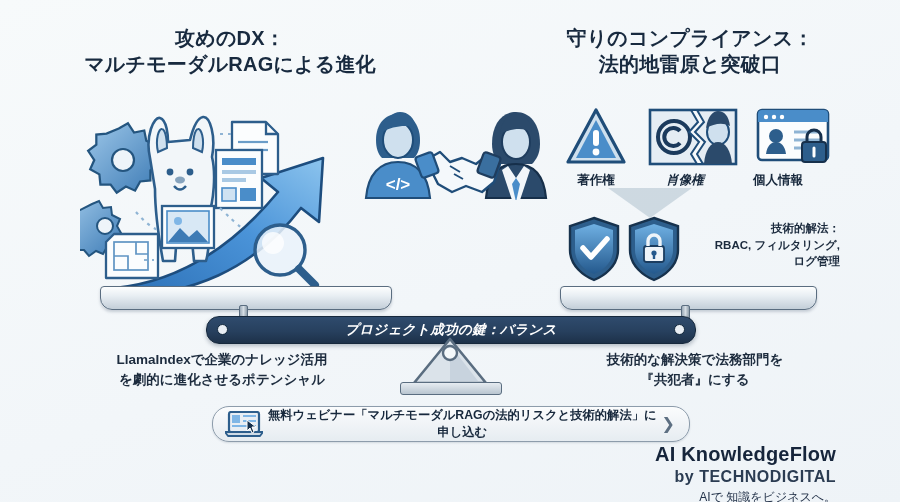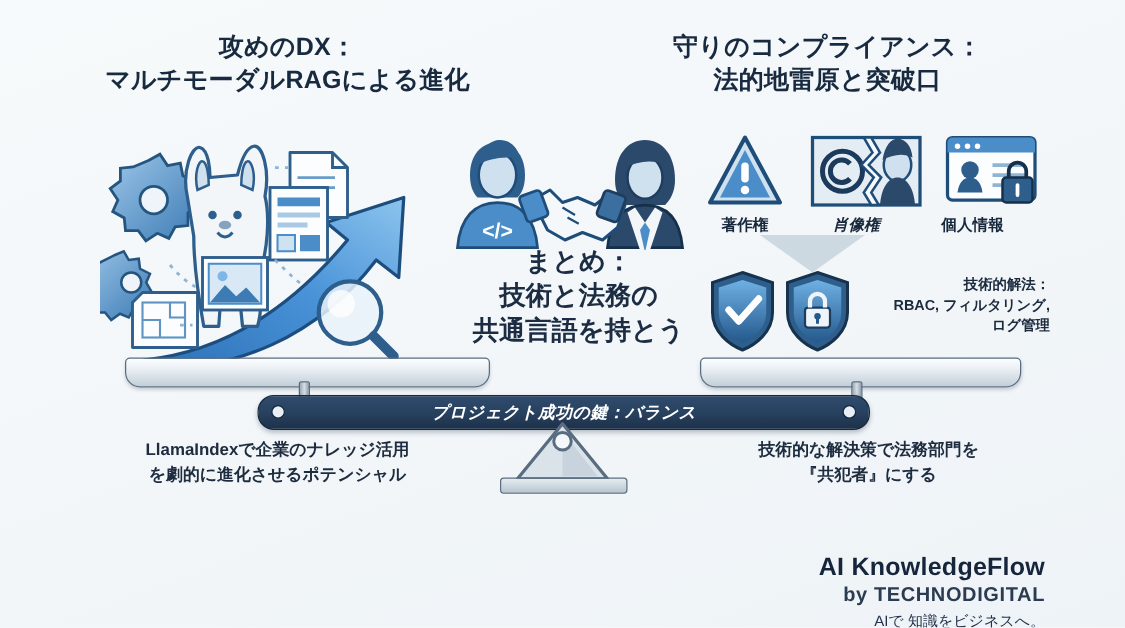--- a/index.html
+++ b/index.html
@@ -9,21 +9,21 @@
     font-family:"Liberation Sans","DejaVu Sans",sans-serif;
     color:#16253b;
   }
   #stage{position:relative;width:900px;height:502px;
     background:linear-gradient(160deg,#f7fafb 0%,#f2f6f9 55%,#eef3f7 100%);padding-left:26px;}
 
   
   .head{position:absolute;text-align:center;font-weight:bold;color:#182a3f;
         line-height:1.28;letter-spacing:.2px;}
   #head-left{left:40px;top:26px;width:380px;font-size:20px;}
-  #head-right{left:472px;top:26px;width:380px;font-size:20px;font-family:Liberation Serif, serif;}
+  #head-right{left:500px;top:26px;width:380px;font-size:20px;font-family:Liberation Serif, serif;}
 
   .center-text{position:absolute;left:348px;top:196px;width:230px;text-align:center;
       font-size:21px;font-weight:bold;color:#1b2c43;line-height:1.3;}
 
   .caption{position:absolute;text-align:center;font-size:13.5px;font-weight:bold;
       color:#1d2c3e;line-height:1.45;}
   #cap-left{left:72px;top:350px;width:300px;}
   #cap-right{left:545px;top:350px;width:300px;}
 
   .icon-label{position:absolute;font-size:12.5px;font-weight:bold;color:#17283c;
@@ -193,21 +193,20 @@
       <path d="M68 56 l14 -8 10 10 12 -4 14 6 10 -8 14 8 -6 18 -12 10 -16 -6 -14 6 -14 -8z" fill="#f4f8fb" stroke="#1f4d79" stroke-width="2.4" stroke-linejoin="round"></path>
       <rect x="60" y="50" width="18" height="22" rx="3" fill="#4a8dc9" stroke="#1f4d79" stroke-width="2.2" transform="rotate(-20 69 61)"></rect>
       <rect x="122" y="50" width="18" height="22" rx="3" fill="#3a6f9f" stroke="#1f3d5e" stroke-width="2.2" transform="rotate(20 131 61)"></rect>
       <g stroke="#1f4d79" stroke-width="1.8" fill="none">
         <path d="M92 62 l10 6"></path>
           <path d="M96 70 l9 5"></path>
       </g>
     </g>
   </svg>
 
-  <div class="center-text">まとめ：<br>技術と法務の<br>共通言語を持とう</div>
 
   <svg class="art" style="left:566px;top:106px;" width="266" height="62" viewBox="0 0 266 62">
 
     <g>
       <path d="M30 4 L58 56 H2 Z" fill="#cfe0ee" stroke="#1f4d79" stroke-width="3.2" stroke-linejoin="round"></path>
       <path d="M30 14 L50 52 H10 Z" fill="#4a8dc9"></path>
       <rect x="27" y="24" width="6" height="16" rx="3" fill="#ffffff"></rect>
       <circle cx="30" cy="46" r="3.4" fill="#ffffff"></circle>
     </g>
 
@@ -292,20 +291,35 @@
   <svg id="fulcrum" viewBox="0 0 76 48">
     <path d="M38 2 L74 46 H2 Z" fill="#dbe3ea" stroke="#5a6d80" stroke-width="2.6" stroke-linejoin="round"></path>
     <path d="M38 8 L66 44 H38 Z" fill="#c3cedb" opacity=".8"></path>
     <circle cx="38" cy="16" r="7" fill="#f4f8fa" stroke="#5a6d80" stroke-width="2.4"></circle>
   </svg>
   <div id="fbase"></div>
 
   <div class="caption" id="cap-left">LlamaIndexで企業のナレッジ活用<br>を劇的に進化させるポテンシャル</div>
   <div class="caption" id="cap-right">技術的な解決策で法務部門を<br>『共犯者』にする</div>
 
+  <div id="cta">
+    <svg style="margin-left:12px;" width="38" height="26" viewBox="0 0 38 26">
+      <rect x="4" y="1" width="30" height="20" rx="2" fill="#e8eef4" stroke="#2d5e8c" stroke-width="2.2"></rect>
+      <rect x="7" y="4" width="8" height="8" fill="#7fb6e6"></rect>
+      <g stroke="#7fb6e6" stroke-width="2">
+          <path d="M18 5 h13"></path>
+          <path d="M18 10 h13"></path>
+          <path d="M7 15 h24"></path>
+        </g>
+      <path d="M0 21 h38 l-3 4 h-32 z" fill="#cfdbe6" stroke="#2d5e8c" stroke-width="1.8" stroke-linejoin="round"></path>
+      <path d="M22 9 l0 11 3 -3 2 5 2 -1 -2 -5 4 0 z" fill="#16304c" stroke="#ffffff" stroke-width="1"></path>
+    </svg>
+    <span id="cta-text">無料ウェビナー「マルチモーダルRAGの法的リスクと技術的解法」に申し込む</span>
+    <span id="cta-chevron">❯</span>
+  </div>
 
   <div id="brand">
     <div id="brand-name">AI KnowledgeFlow</div>
     <div id="brand-by">by TECHNODIGITAL</div>
     <div id="brand-tag">AIで 知識をビジネスへ。</div>
   </div>
 
 </div>
 
 </body></html>

